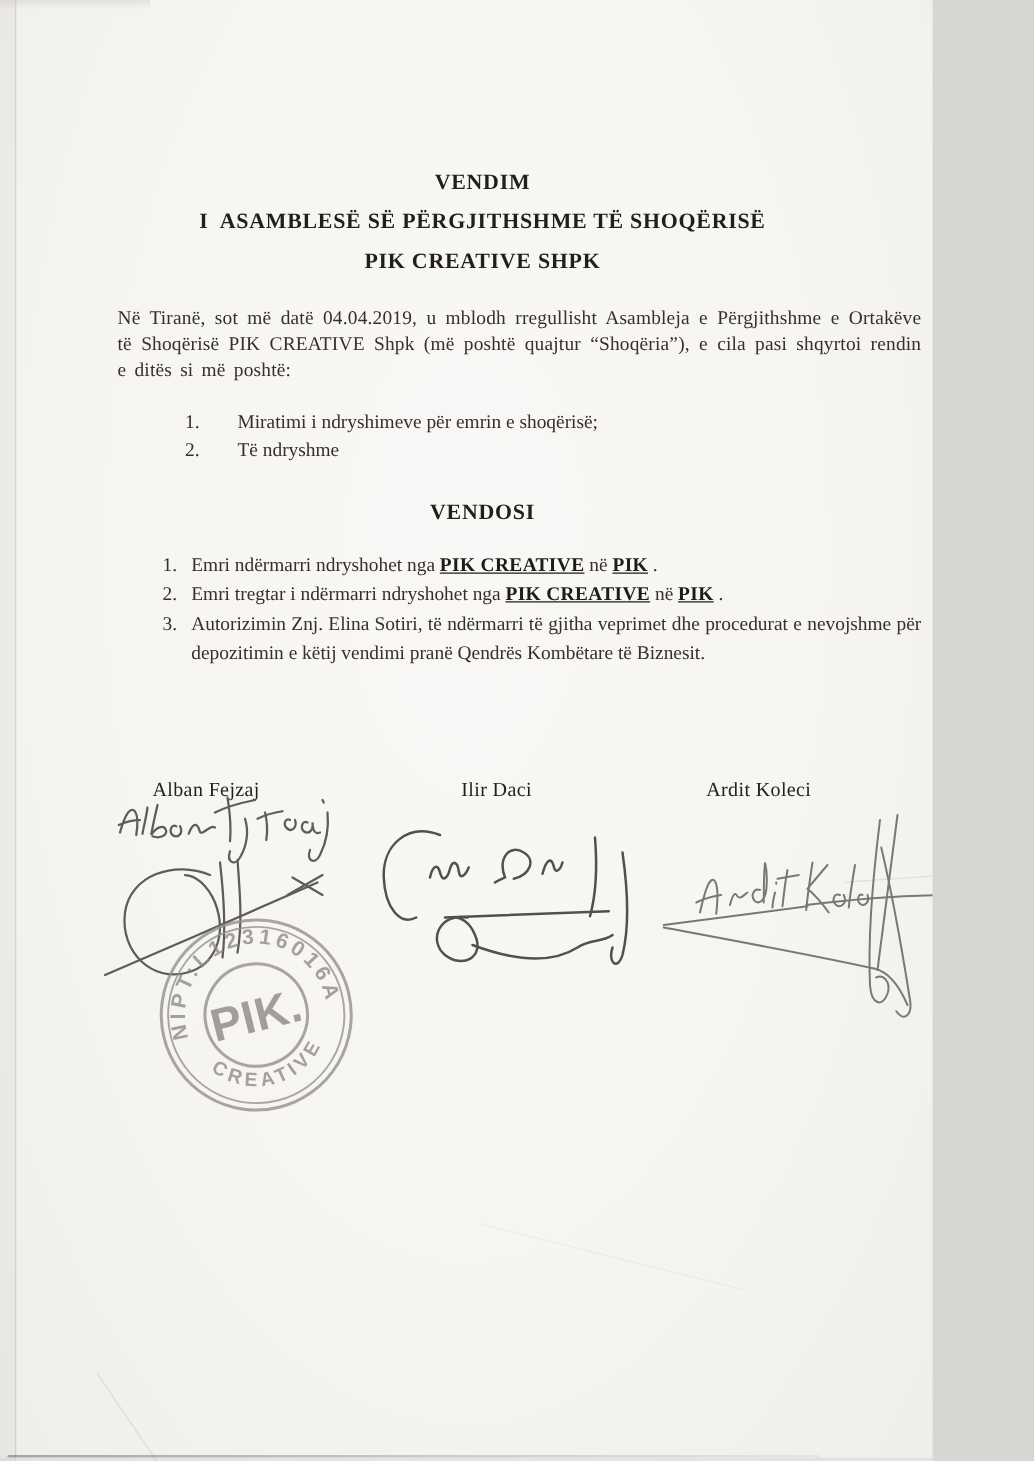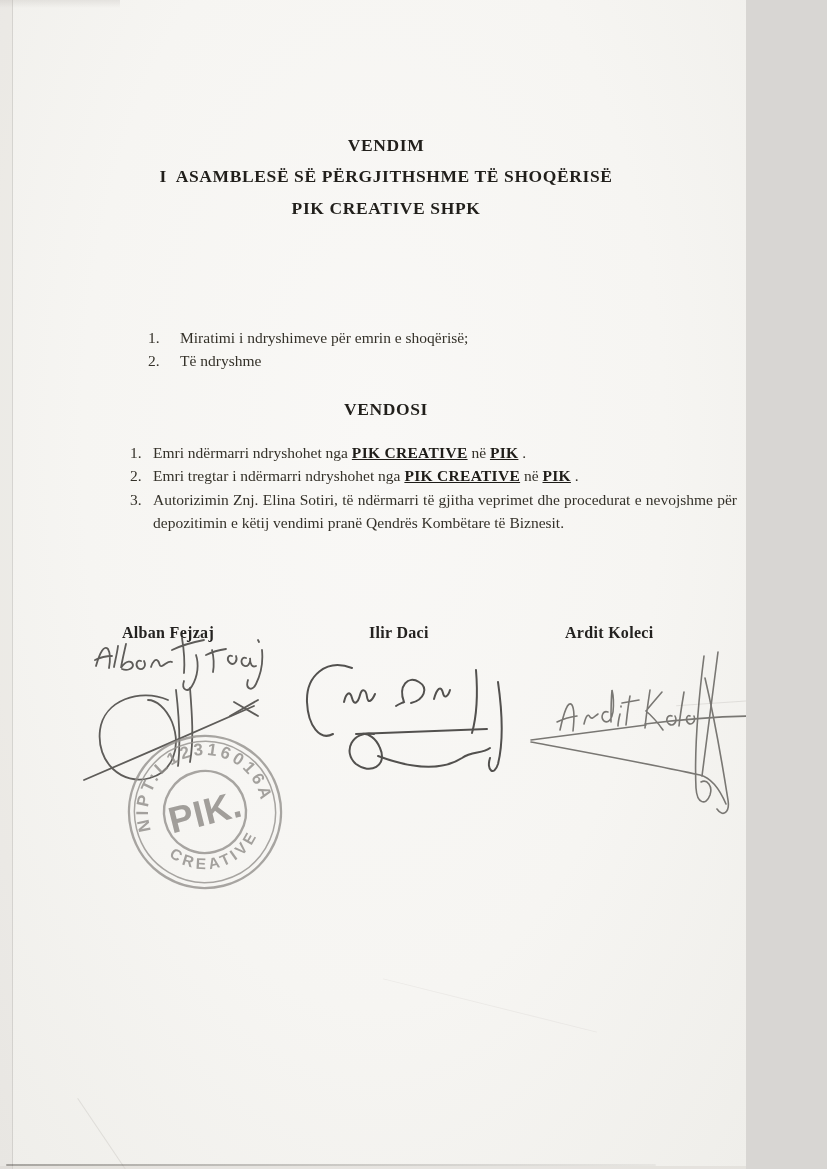--- a/index.html
+++ b/index.html
@@ -11,25 +11,25 @@
   .abs{position:absolute;}
   .ctr{left:0;right:0;text-align:center;}
   .hd{font-weight:bold;color:#211f1b;font-size:17.5px;letter-spacing:.6px;white-space:pre-wrap;}
   .shift{transform:translateX(13px);}
   .body-text{font-size:15.5px;line-height:21px;letter-spacing:.15px;}
   .intro{left:94px;width:643px;text-align:justify;word-spacing:2.5px;}
   .li{font-size:15.5px;line-height:23px;}
   .li .num{position:absolute;left:0;top:0;}
   .li .txt{display:block;text-align:justify;}
   .agenda-li{left:148px;width:560px;}
-  .agenda-li .txt{margin-left:32px;}
+  .agenda-li .txt{margin-left:42px;}
   .dec-li{left:130px;width:607px;}
   .dec-li .txt{margin-left:23px;}
   .li b{color:#1e1c18;letter-spacing:.3px;text-decoration:underline;}
-  .pname{font-weight:bold;font-size:16px;color:#242220;letter-spacing:.3px;}
+  .pname{font-weight:normal;font-size:16px;color:#242220;letter-spacing:.3px;}
   svg{display:block;}
   .overlay{left:0;top:0;pointer-events:none;}
   .stamp-box{left:105px;top:712px;}
   .stampArcTop{font-family:"Liberation Sans",sans-serif;font-weight:bold;font-size:17px;letter-spacing:3.2px;fill:#8f8c88;}
   .stampArcBot{font-family:"Liberation Sans",sans-serif;font-weight:bold;font-size:15.5px;letter-spacing:3.6px;fill:#8f8c88;}
   .stampCenter{font-family:"Liberation Sans",sans-serif;font-weight:bold;font-size:37px;letter-spacing:.5px;fill:#8c8985;}
   
   .edge-left-strip{left:0;top:0;bottom:0;width:12px;background:rgba(196,191,186,.16);}
   .edge-left-line{left:12px;top:0;bottom:0;width:1px;background:rgba(110,105,100,.22);}
   .fold-right{left:748px;top:0;bottom:0;width:1px;background:rgba(120,116,112,.26);}
@@ -44,20 +44,21 @@
 </style>
 </head>
 <body>
 
 <div class="page">
 
   <div class="abs ctr hd shift" style="top:135px">VENDIM</div>
   <div class="abs ctr hd shift" style="top:166px">I  ASAMBLESË SË PËRGJITHSHME TË SHOQËRISË</div>
   <div class="abs ctr hd shift" style="top:198px">PIK CREATIVE SHPK</div>
 
+  <div class="abs body-text intro" style="top:244px">Në Tiranë, sot më datë 04.04.2019, u mblodh rregullisht Asambleja e Përgjithshme e Ortakëve të Shoqërisë PIK CREATIVE Shpk (më poshtë quajtur “Shoqëria”), e cila pasi shqyrtoi rendin e ditës si më poshtë:</div>
 
   <div class="abs li agenda-li" style="top:326px">
     <span class="num">1.</span>
     <span class="txt">Miratimi i ndryshimeve për emrin e shoqërisë;</span>
   </div>
   <div class="abs li agenda-li" style="top:349px">
     <span class="num">2.</span>
     <span class="txt">Të ndryshme</span>
   </div>
 

